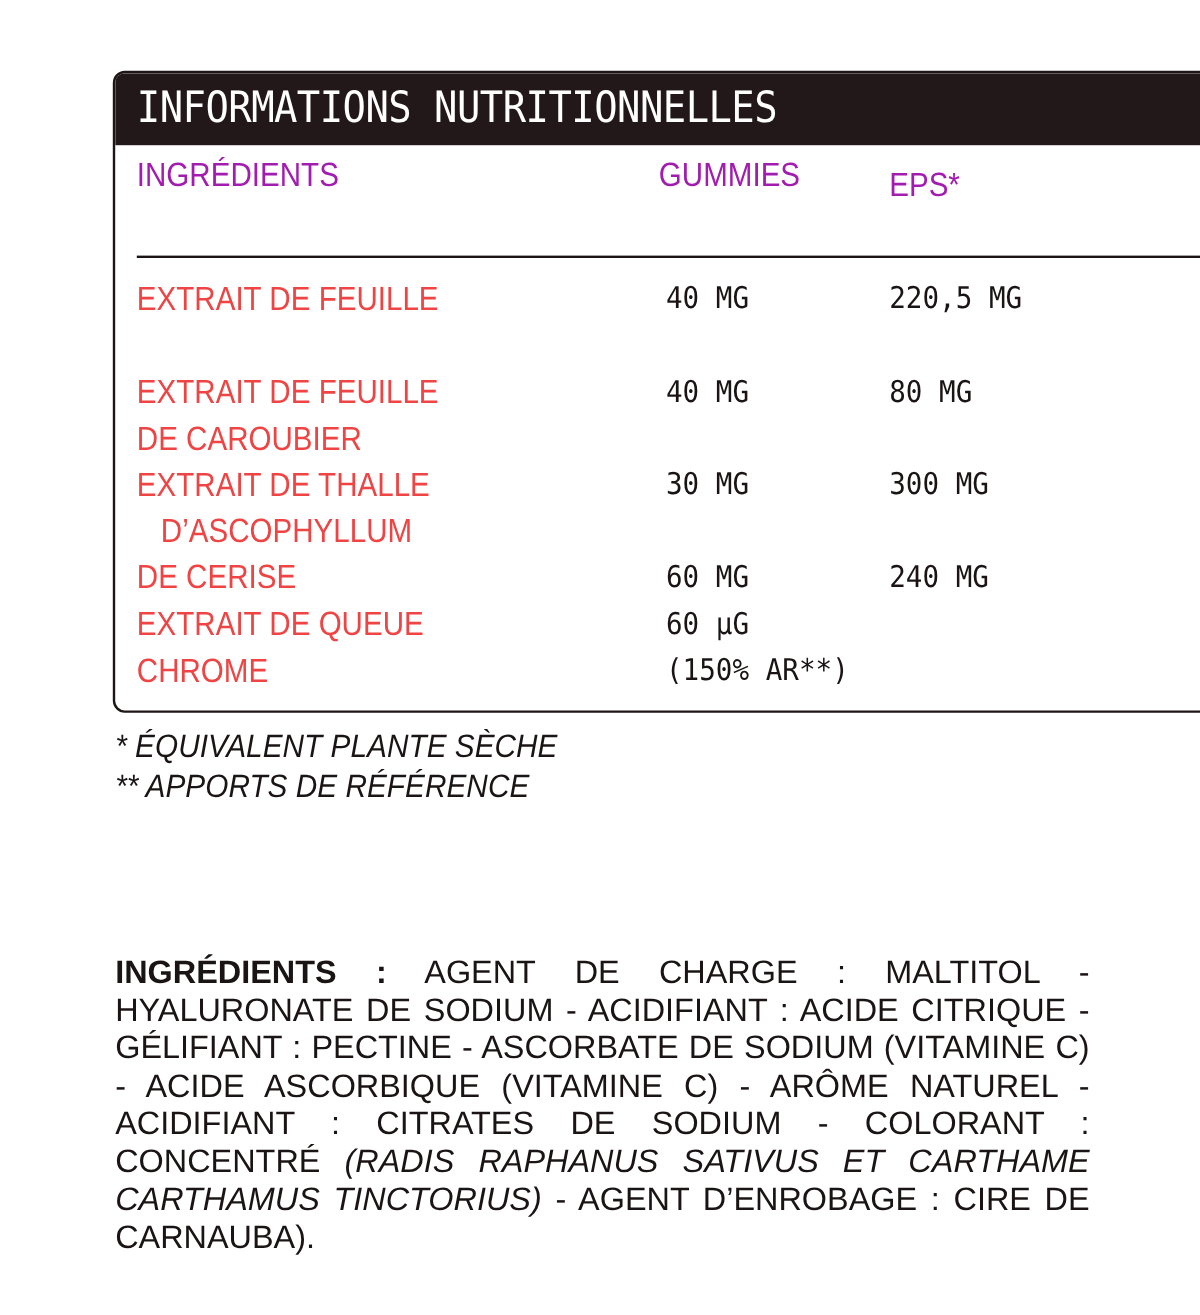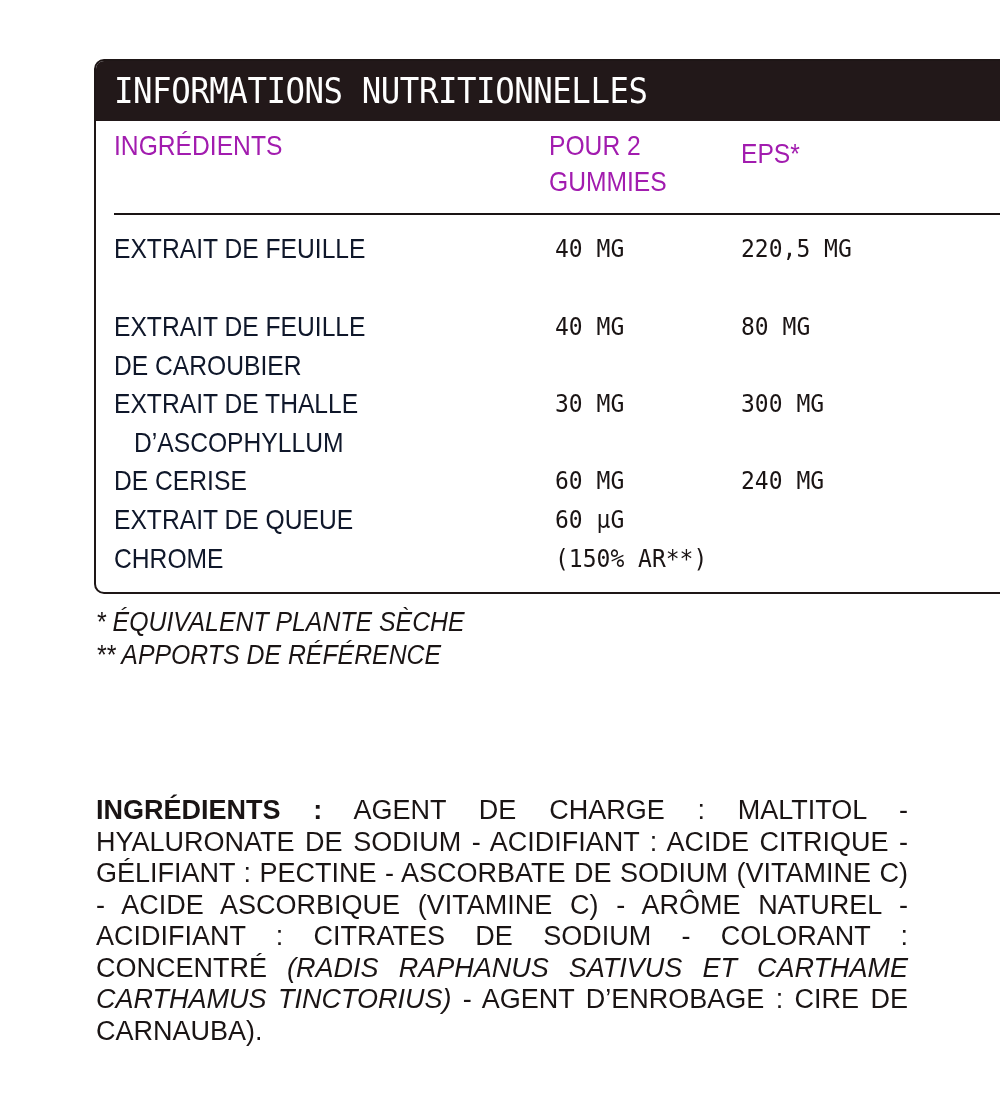--- a/index.html
+++ b/index.html
@@ -16,21 +16,21 @@
     color: #ffffff; font-family: "DejaVu Sans Mono", "Liberation Mono", monospace;
     font-size: 36px; letter-spacing: -0.5px; transform: scaleX(0.9); transform-origin: left center; white-space: nowrap;
     line-height: 1;
   }
   .cond { display: inline-block; transform: scaleX(0.88); transform-origin: left center; white-space: nowrap; }
   .col-head {
     position: absolute; font-size: 28px; line-height: 36px; color: #a21caf;
   }
   .rule { position: absolute; left: 18px; right: 17px; top: 152px; height: 2px; background: #1a1414; }
   .row-text {
-    position: absolute; left: 18px; font-size: 28px; line-height: 39px; color: #0f172a;
+    position: absolute; left: 18px; font-size: 28px; line-height: 39px; color: #ef4444;
   }
   .mono {
     position: absolute; font-family: "DejaVu Sans Mono", "Liberation Mono", monospace; font-size: 25px; line-height: 39px; color: #1a1414;
     transform: scaleX(0.92); transform-origin: left center; white-space: nowrap;
   }
   .footnotes { position: absolute; left: 96px; top: 606px; font-size: 27px; line-height: 33px; font-style: italic; }
   .footnotes div { transform: scaleX(0.92); transform-origin: left center; white-space: nowrap; }
   .ingredients {
     position: absolute; left: 96px; top: 760px; width: 812px; font-size: 27px; line-height: 31.5px;
     text-align: justify; text-align-last: left; margin-top: 35px;
@@ -43,21 +43,20 @@
 
 <div class="panel">
   <div class="panel-header">
     <span class="panel-title">INFORMATIONS NUTRITIONNELLES</span>
   </div>
 
   <div class="col-head" style="left:18px; top:67px;">
     <span class="cond">INGRÉDIENTS</span>
   </div>
   <div class="col-head" style="left:453px; top:67px;">
-    <div><span class="cond">POUR 2</span></div>
     <div><span class="cond">GUMMIES</span></div>
   </div>
   <div class="col-head" style="left:645px; top:75px;">
     <span class="cond">EPS*</span>
   </div>
 
   <div class="rule"></div>
 
   <div class="row-text" style="top:168px;">
     <div><span class="cond">EXTRAIT DE FEUILLE</span></div>

